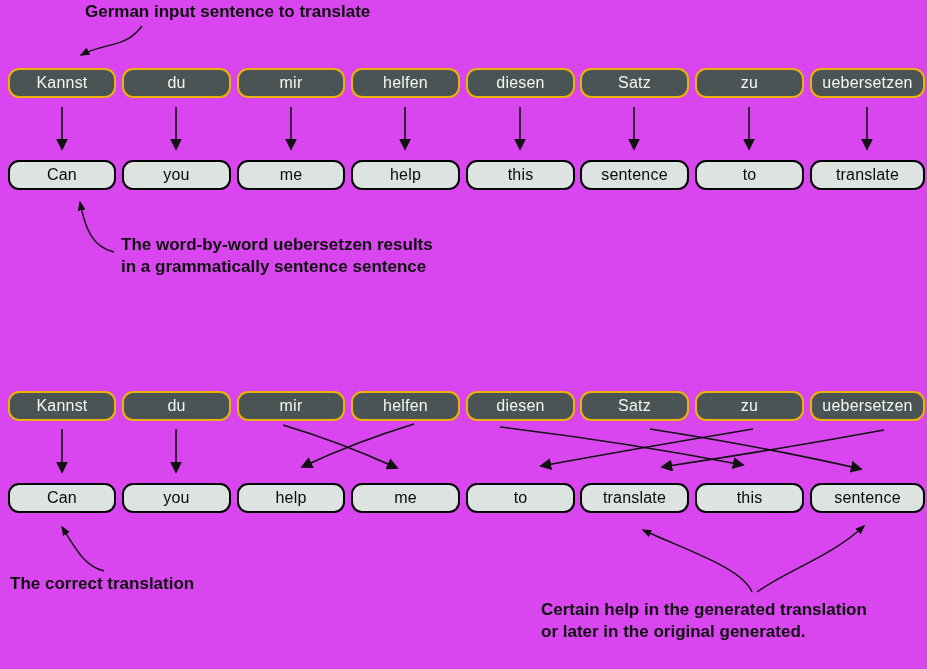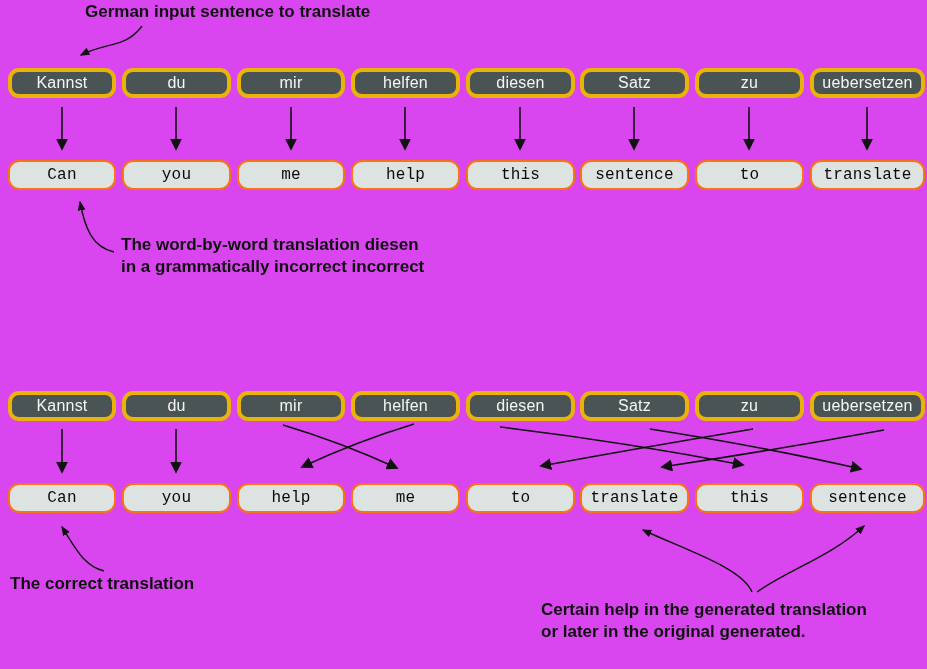--- a/index.html
+++ b/index.html
@@ -5,38 +5,38 @@
   html,body { margin:0; padding:0; background:#ffffff; }
   .canvas {
     position:relative; width:927px; height:669px; background:#d946ef;
     font-family:"Liberation Sans", sans-serif; overflow:hidden;
   }
   .wbox {
     position:absolute; height:30px; box-sizing:border-box;
     border-radius:11px; display:flex; align-items:center; justify-content:center;
     font-size:16px; letter-spacing:0.2px; white-space:nowrap;
   }
-  .dark  { background:#4b5454; color:#f4f6f5; border:4px solid #eab308; }
-  .light { background:#dde3e1; color:#0a0a0a; border:2px solid #f97316;font-family:Liberation Mono, monospace; }
+  .dark  { background:#4b5454; color:#f4f6f5; border:2px solid #eab308; }
+  .light { background:#dde3e1; color:#0a0a0a; border:2px solid #000000; }
   .note {
     position:absolute; font-weight:bold; font-size:17px; color:#101010;
     line-height:22px; white-space:nowrap;
   }
   .arrows { position:absolute; left:0; top:0; pointer-events:none; }
 </style>
 </head>
 <body>
 
 <div class="canvas">
 
   <div class="note" style="left:85px; top:1px;">German input sentence to translate</div>
 
   <div class="note" style="left:121px; top:234px;">
-    <div>The word-by-word translation diesen</div>
-    <div>in a grammatically incorrect incorrect</div>
+    <div>The word-by-word uebersetzen results</div>
+    <div>in a grammatically sentence sentence</div>
   </div>
 
   <div class="note" style="left:10px; top:573px;">The correct translation</div>
 
   <div class="note" style="left:541px; top:599px;">
     <div>Certain help in the generated translation</div>
     <div>or later in the original generated.</div>
   </div>
 
   <div class="wbox dark" style="left:8px;  top:68px; width:108px">Kannst</div>

